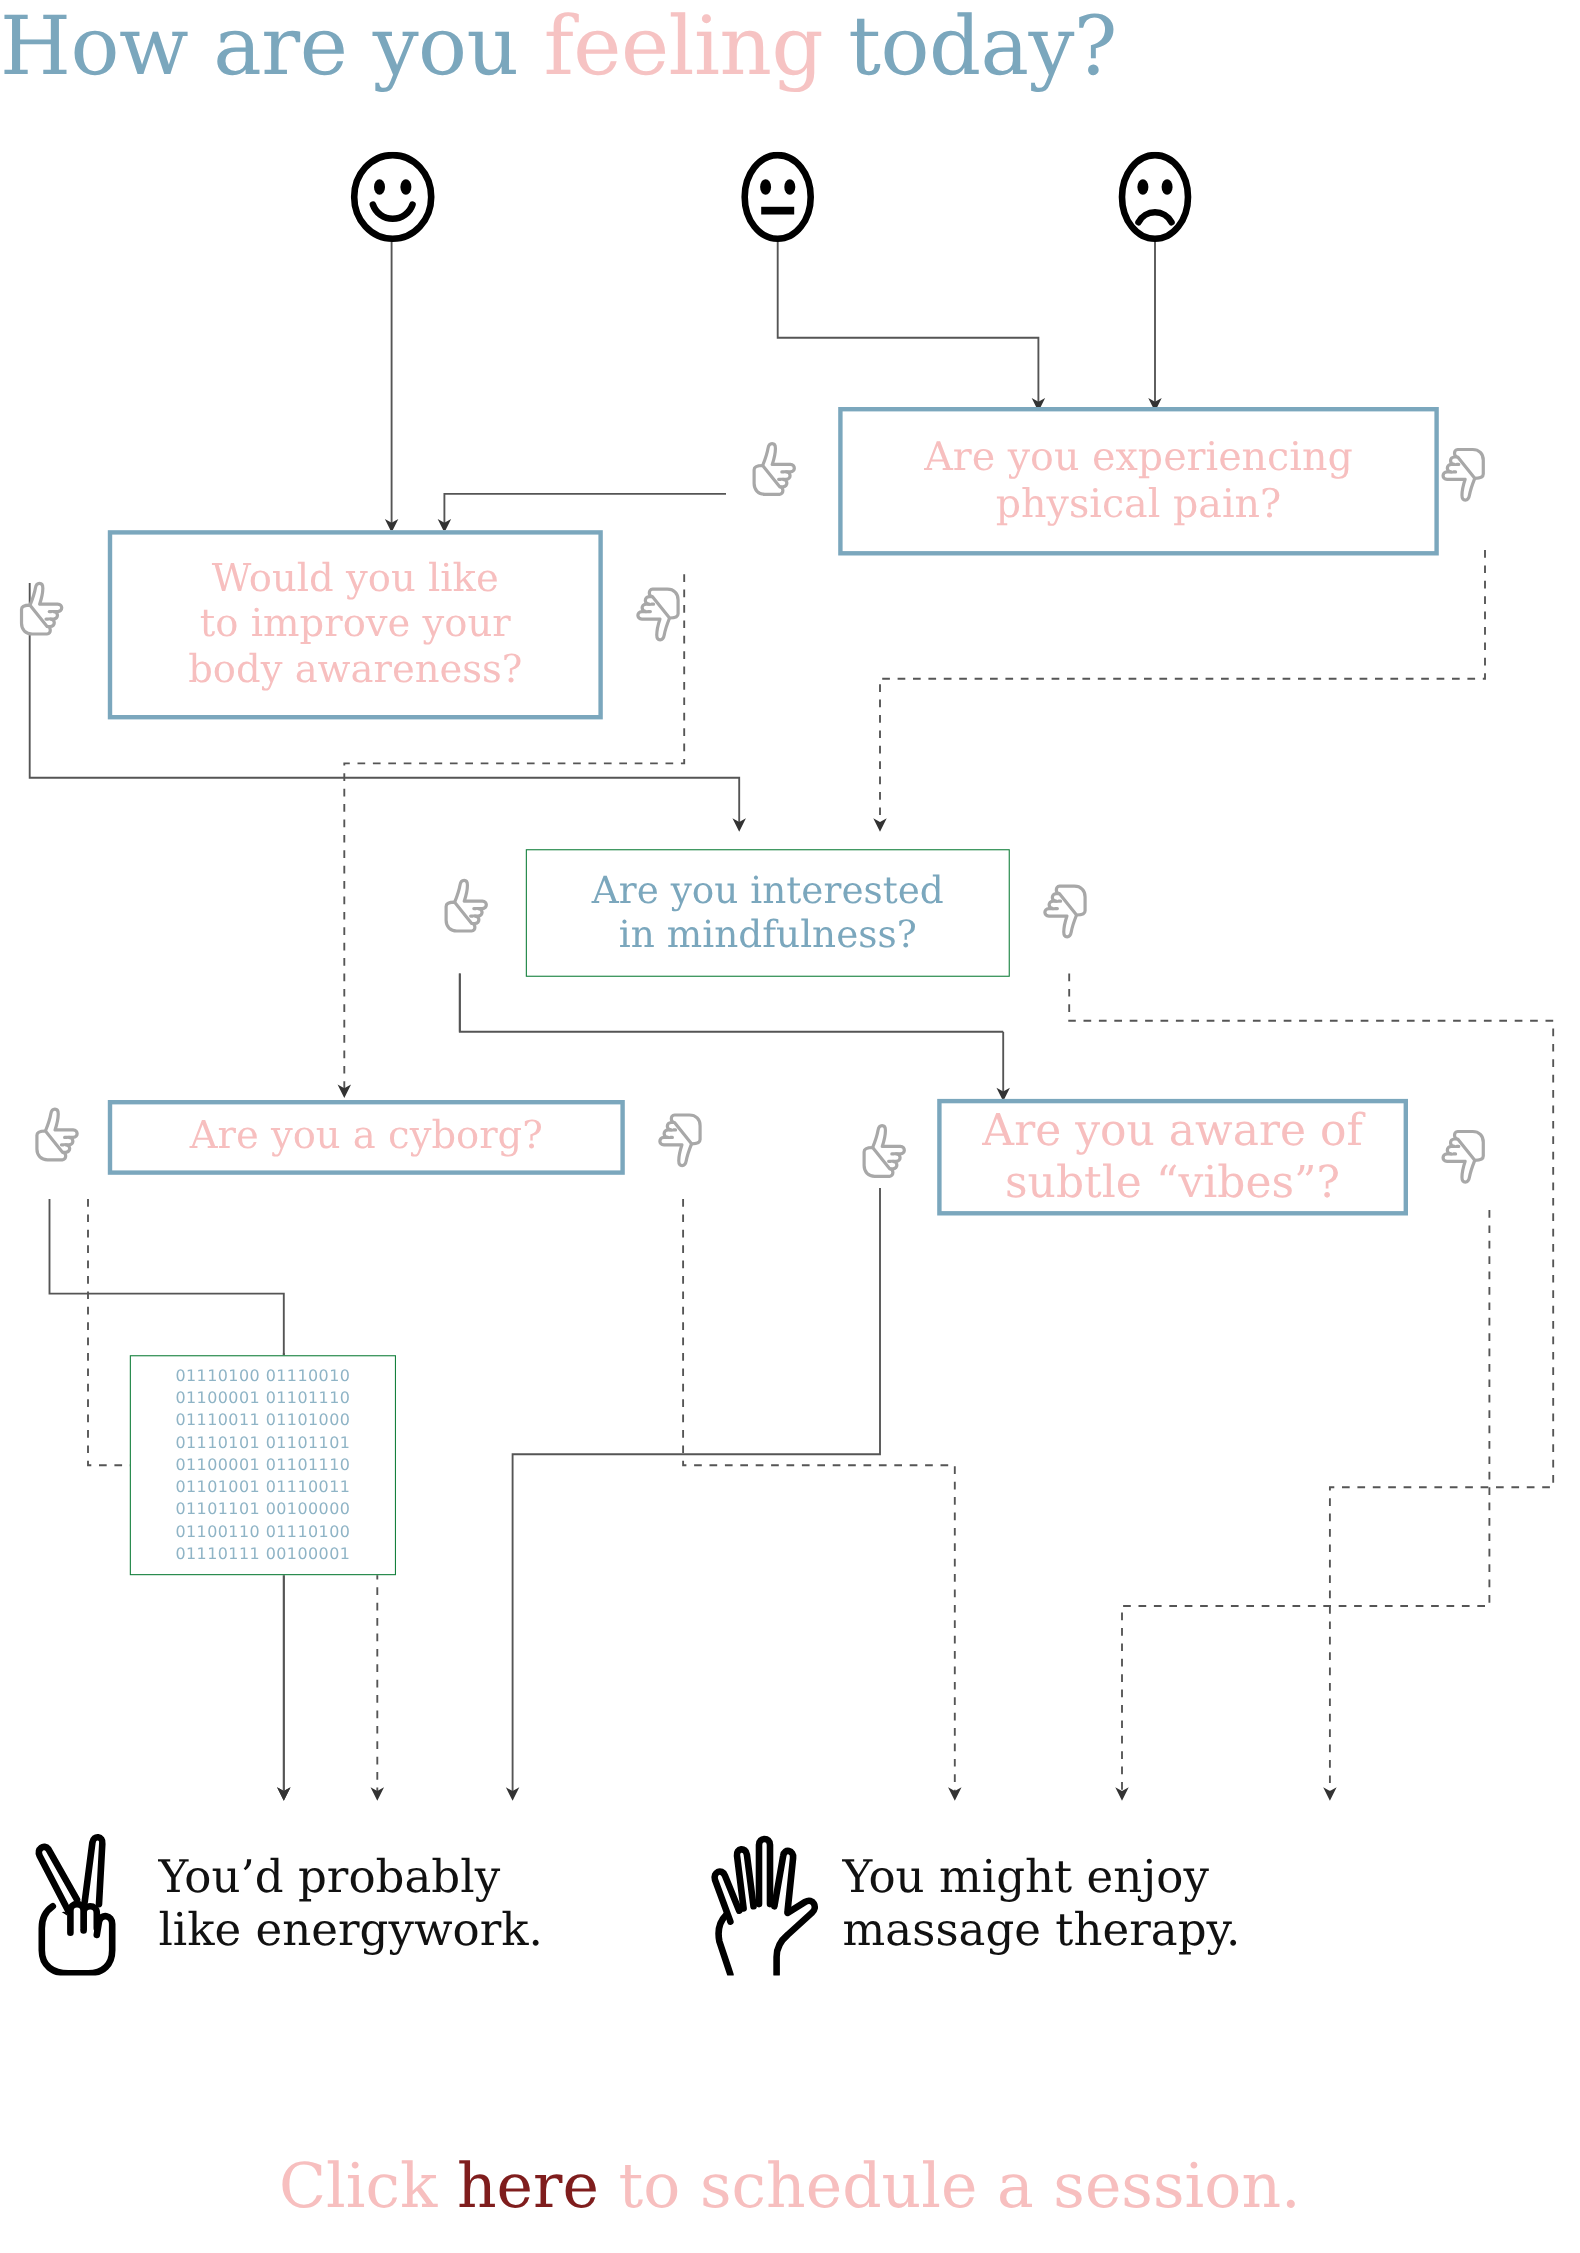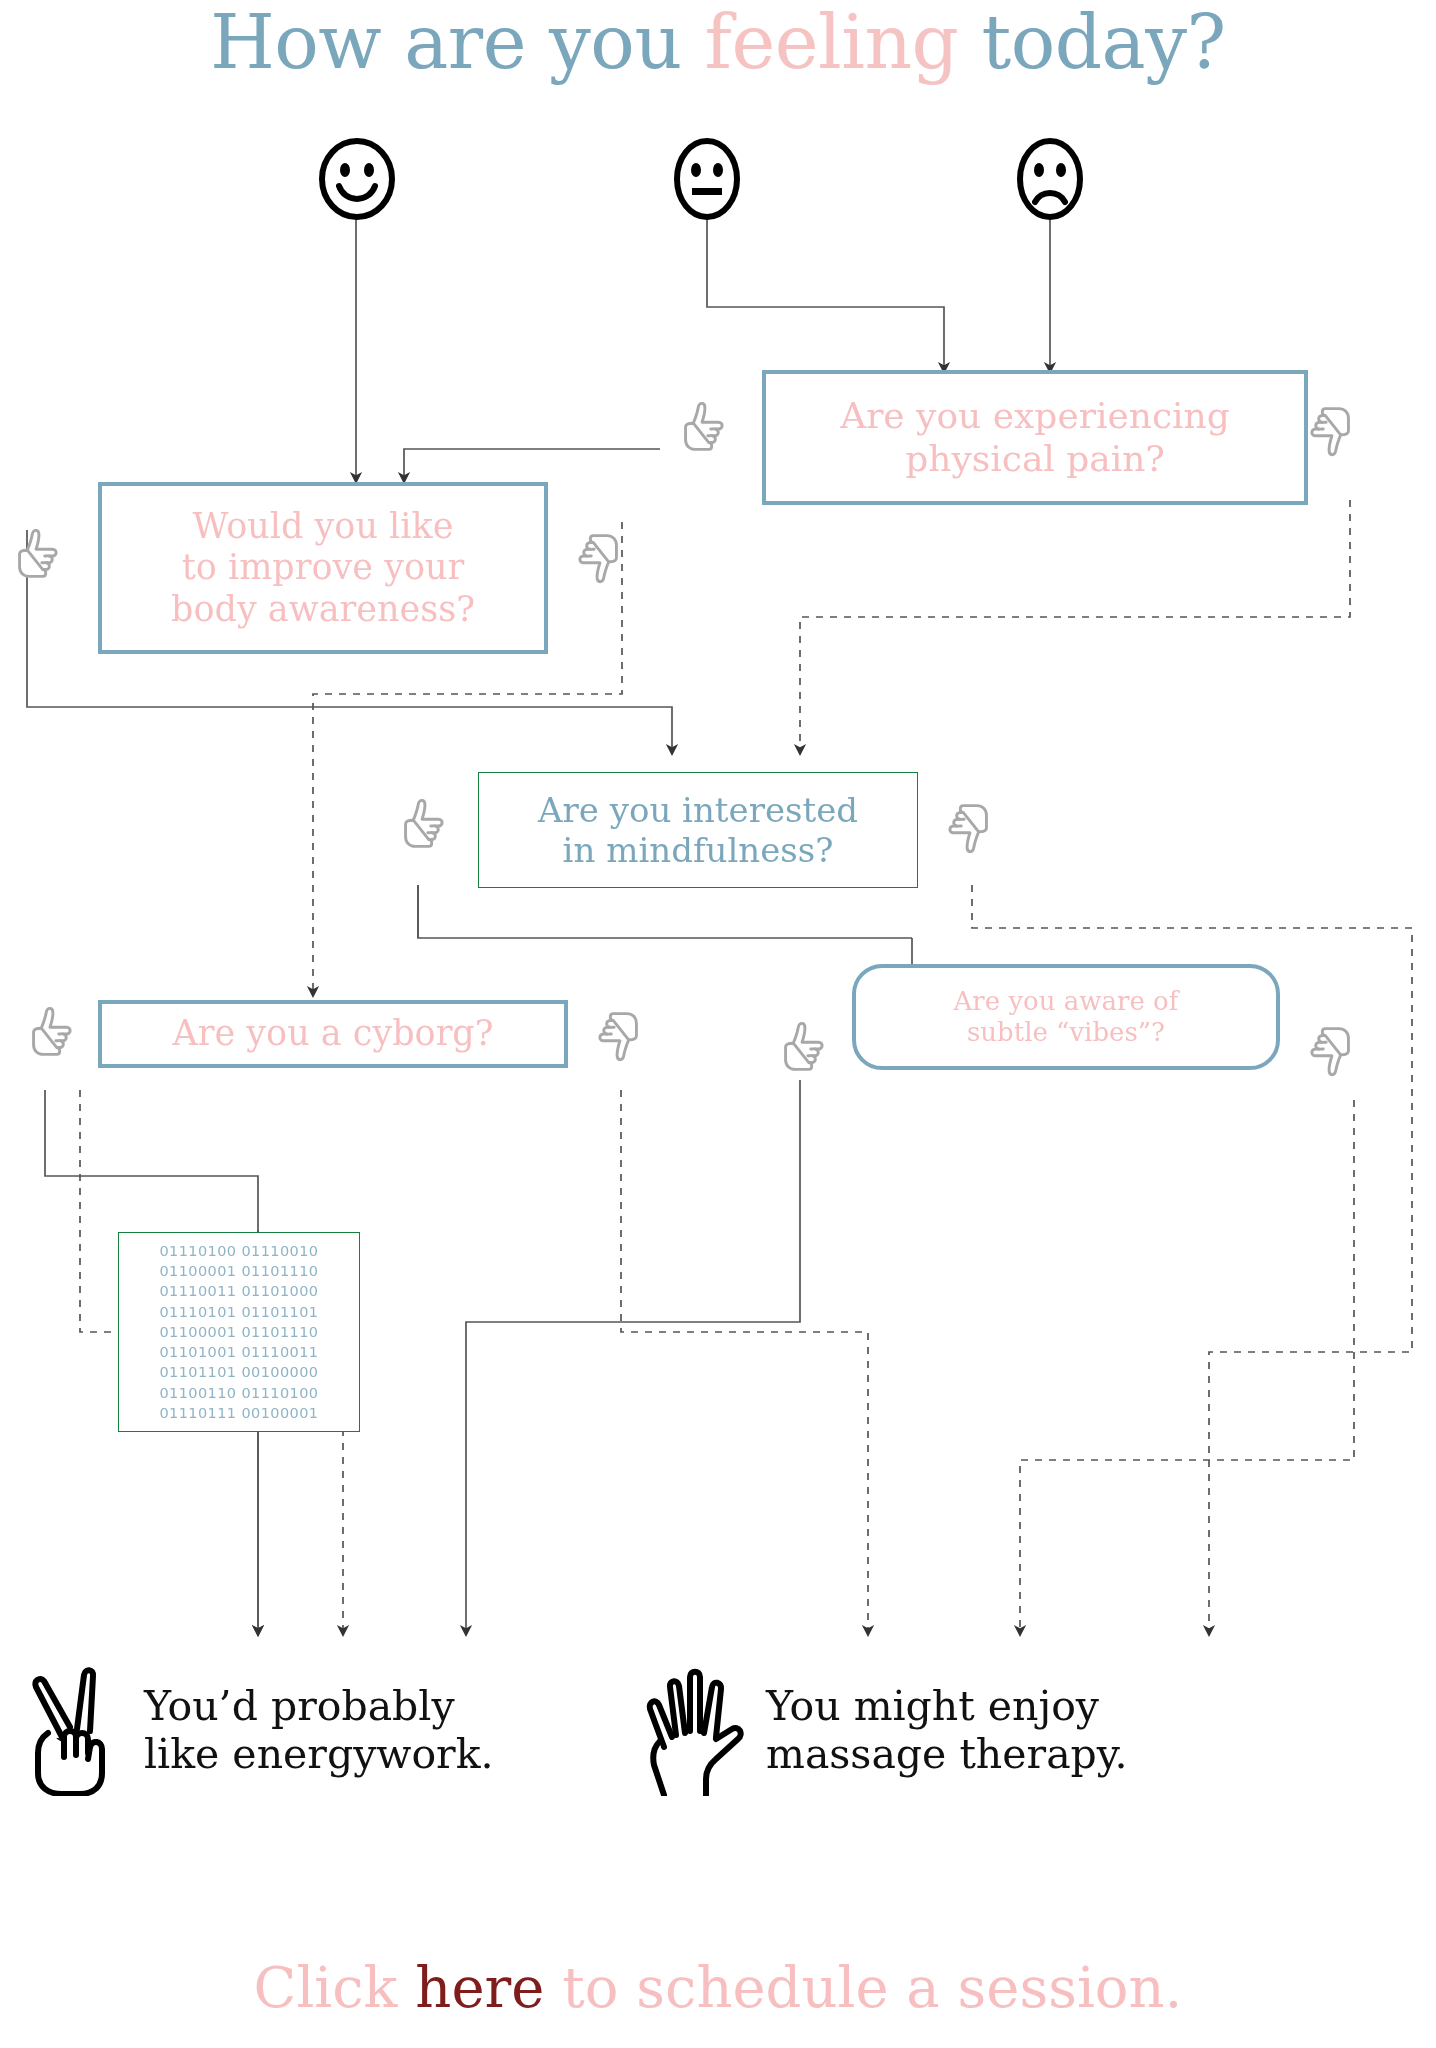--- a/index.html
+++ b/index.html
@@ -6,21 +6,20 @@
   html,body{margin:0;padding:0;background:#ffffff;}
   body{
     width:1436px;height:2048px;position:relative;overflow:hidden;
     font-family:"DejaVu Serif","Liberation Serif",serif;
   }
   .stage{position:absolute;left:0;top:0;width:1436px;height:2048px;}
 
   
   #title{
     position:absolute;left:0;top:4px;width:1436px;
-    text-align:center;
     font-size:74px;line-height:1.05;
     letter-spacing:-0.5px;
     white-space:nowrap;
     color:#7ba7bd;
   }
   #title .pink{color:#f6c3c3;}
 
   
   #wires{position:absolute;left:0;top:0;width:1436px;height:2048px;}
 
@@ -260,21 +259,21 @@
     <svg width="62" height="62" viewBox="0 0 64 64">
       <g fill="#fff" stroke="#a8a8a8" stroke-width="3" stroke-linejoin="round" stroke-linecap="round" transform="translate(64,64) scale(-1,-1)">
         <path d="M22,26 C22,26 26,16 27,10 C28,4 34,4 34,10 C34,16 31,25 31,25 L48,25 C53,25 53,32 48,32 L40,32"></path>
         <path d="M44,32 C49,32 49,39 44,39 L37,39"></path>
         <path d="M41,39 C46,39 46,46 41,46 L34,46"></path>
         <path d="M38,46 C42,46 42,53 38,53 L24,53 C18,53 14,49 14,43 L14,30 C14,27 17,26 22,26 Z"></path>
       </g>
     </svg>
   </div>
 
-  <div class="qbox border-blue" style="left:852px;top:964px;width:428px;height:106px;font-size:26px;border-radius:30px;">
+  <div class="qbox border-blue" style="left:852px;top:999px;width:428px;height:106px;font-size:40px;">
     <span class="qtext txt-pink" style="white-space: pre-line;">Are you aware of
 subtle “vibes”?</span>
   </div>
   <div class="thumb" style="left:772px;top:1018px;">
     <svg width="62" height="62" viewBox="0 0 64 64">
       <g fill="#fff" stroke="#a8a8a8" stroke-width="3" stroke-linejoin="round" stroke-linecap="round">
         <path d="M22,26 C22,26 26,16 27,10 C28,4 34,4 34,10 C34,16 31,25 31,25 L48,25 C53,25 53,32 48,32 L40,32"></path>
         <path d="M44,32 C49,32 49,39 44,39 L37,39"></path>
         <path d="M41,39 C46,39 46,46 41,46 L34,46"></path>
         <path d="M38,46 C42,46 42,53 38,53 L24,53 C18,53 14,49 14,43 L14,30 C14,27 17,26 22,26 Z"></path>

